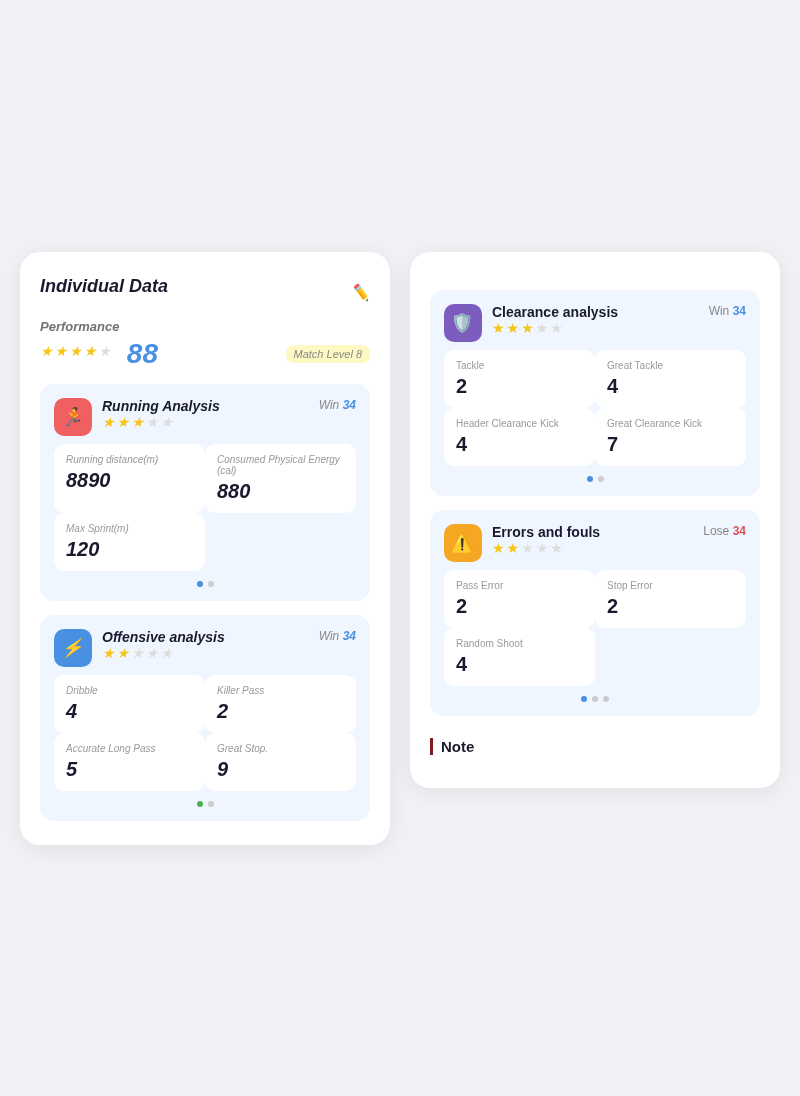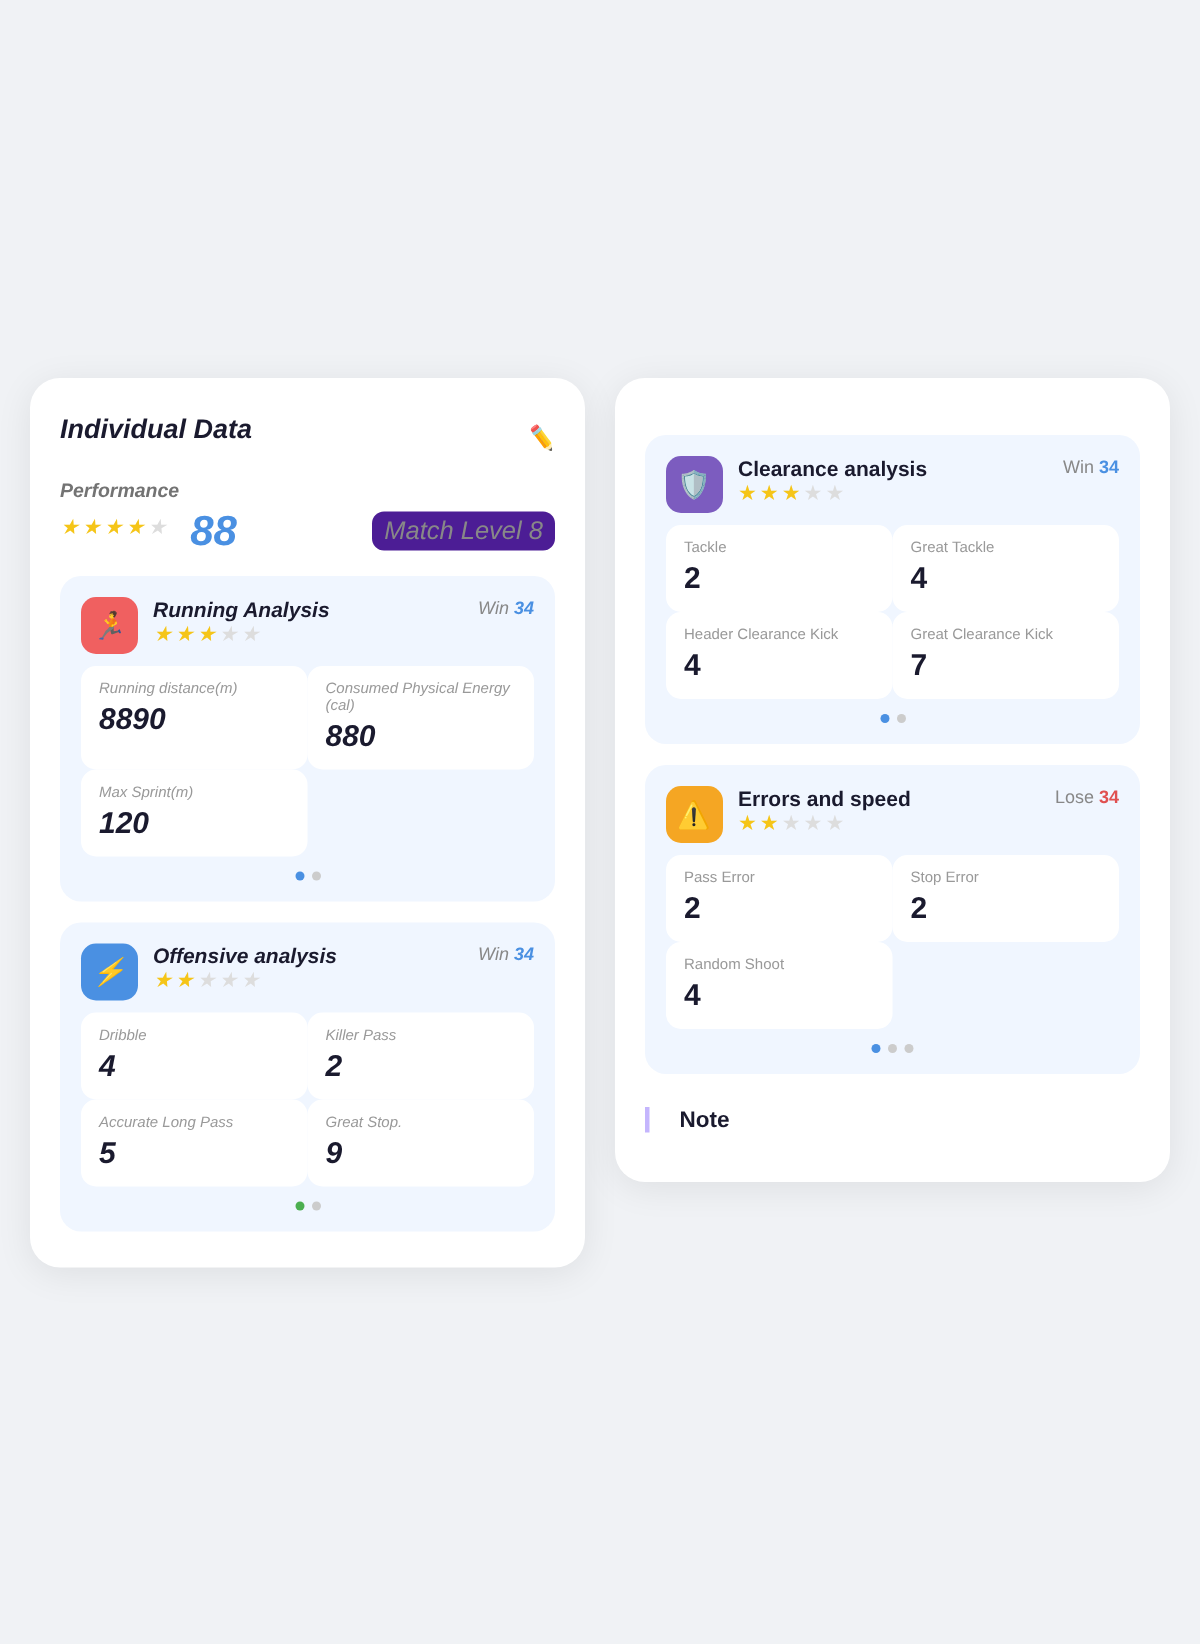--- a/index.html
+++ b/index.html
@@ -83,23 +83,23 @@
     }
 
     .score-number {
       font-size: 28px;
       font-weight: 800;
       color: #4a90e2;
     }
 
     .match-level {
       margin-left: auto;
-      font-size: 17px;
+      font-size: 11px;
       color: #888;
-      background: #4c1d95;
+      background: #fef9c3;
       padding: 3px 8px;
       border-radius: 8px;
     }
 
     
     .section-card {
       background: #f0f6ff;
       border-radius: 14px;
       padding: 14px;
       margin-top: 14px;
@@ -187,22 +187,22 @@
 
     
     .note-section {
       margin-top: 14px;
       padding: 8px 0;
     }
     .note-label {
       font-size: 15px;
       font-weight: 700;
       color: #1a1a2e;
-      border-left: 3px solid #c4b5fd;
-      padding-left: 20px;
+      border-left: 3px solid #7f1d1d;
+      padding-left: 8px;
       text-align: center;
     }
   </style>
 </head>
 <body>
 
 <div class="panels-container">
 
   <div class="panel left-panel">
 
@@ -346,21 +346,21 @@
       <div class="dots">
         <div class="dot active"></div>
         <div class="dot"></div>
       </div>
     </div>
 
     <div class="section-card">
       <div class="section-header">
         <div class="section-icon icon-orange">⚠️</div>
         <div class="section-title-block">
-          <div class="section-title">Errors and speed</div>
+          <div class="section-title">Errors and fouls</div>
           <div class="stars">
             <span class="star filled">★</span>
             <span class="star filled">★</span>
             <span class="star empty">★</span>
             <span class="star empty">★</span>
             <span class="star empty">★</span>
           </div>
         </div>
         <div class="section-win">
           <span>Lose</span>&nbsp;<span class="section-lose-num" style="color:#e05050;font-weight:700;">34</span>

